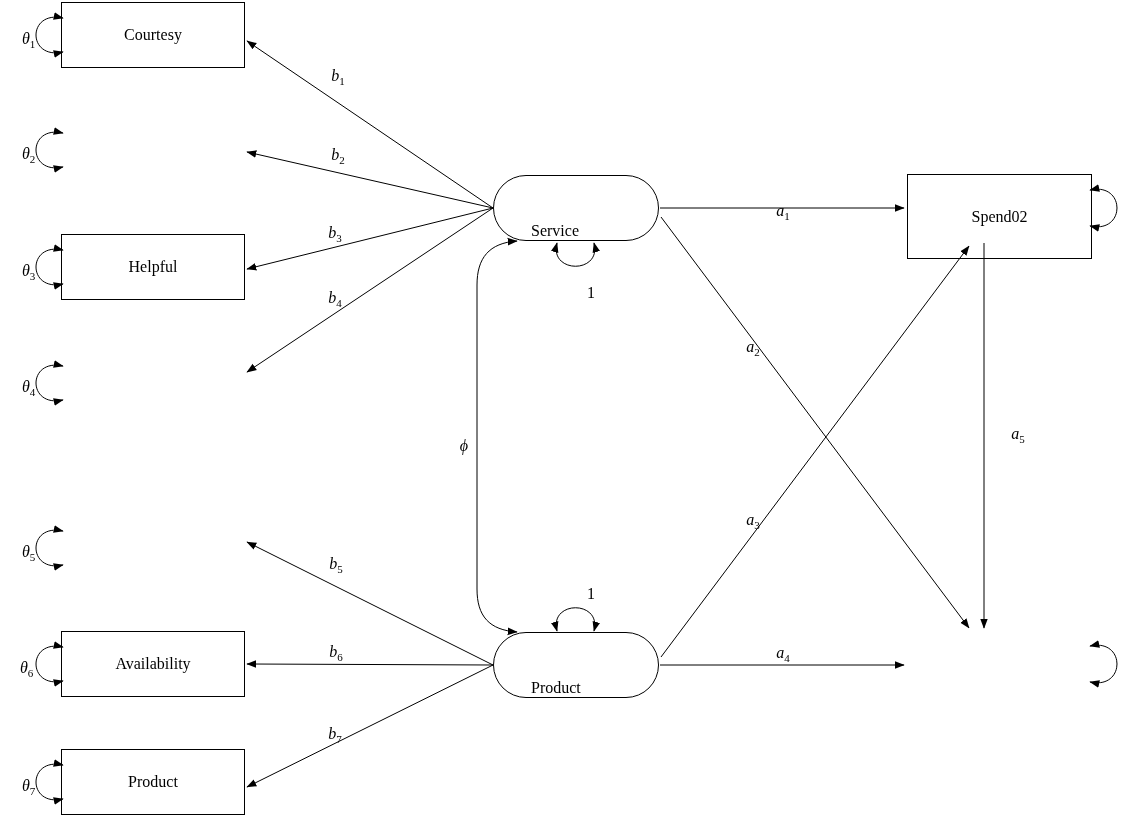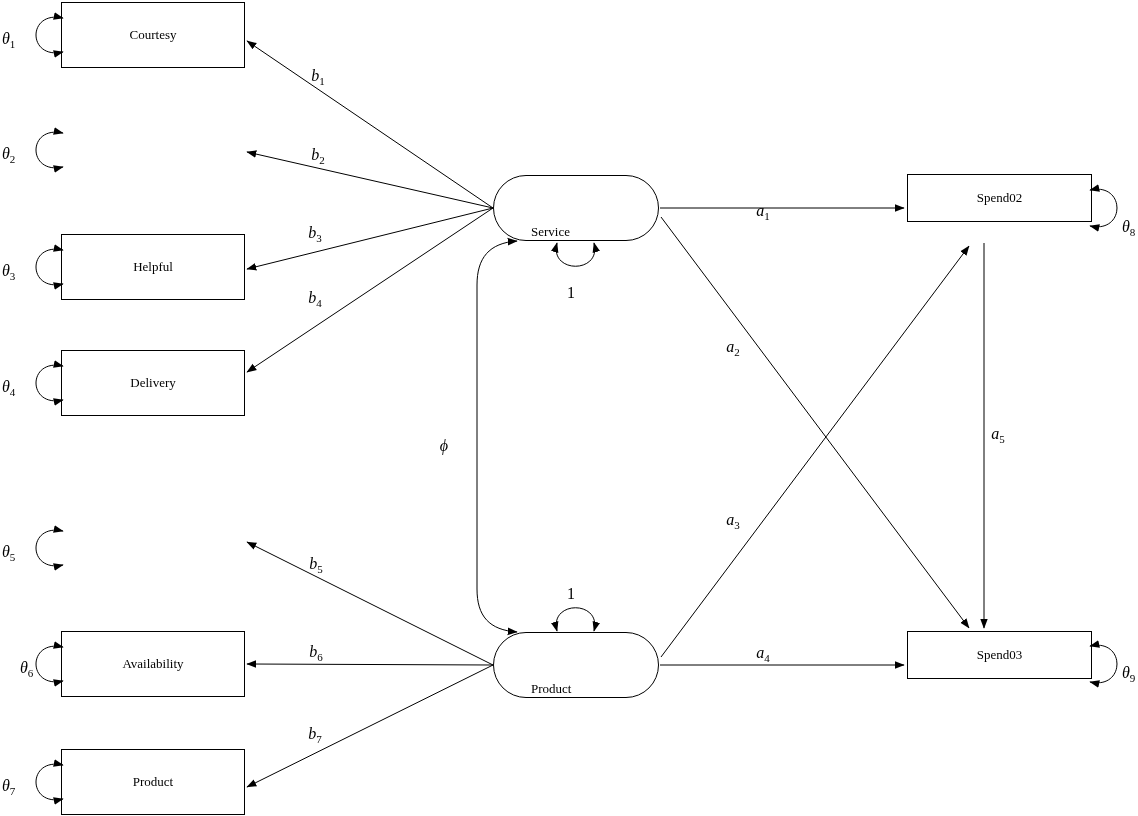--- a/index.html
+++ b/index.html
@@ -1,26 +1,26 @@
 <!DOCTYPE html>
 <html><head>
 <meta charset="utf-8">
 <style>
   html,body{margin:0;padding:0;background:#fff;}
   .stage{position:relative;width:1138px;height:816px;background:#fff;
          font-family:"Liberation Serif", serif;color:#000;overflow:hidden;}
   .stage svg.connectors{position:absolute;left:0;top:0;width:1138px;height:816px;z-index:2;pointer-events:none;}
   .rect{position:absolute;width:184px;height:66px;border:1.5px solid #000;box-sizing:border-box;
         background:#fff;display:flex;align-items:center;justify-content:center;z-index:1;}
-  .out{width:185px;height:48px;border-width:1.7px;}
+  .out{width:185px;height:85px;border-width:1.7px;}
   .stadium{position:absolute;width:166px;height:66px;border:1.4px solid #000;border-radius:33px;
         box-sizing:border-box;background:#fff;display:flex;align-items:flex-end;padding-left:37px;z-index:1;}
-  .nlab{font-size:13px;white-space:nowrap;}
+  .nlab{font-size:16px;white-space:nowrap;}
   .mlab{position:absolute;transform:translate(-50%,-50%);font-size:16px;font-style:italic;
-        white-space:nowrap;z-index:3;line-height:1;}
+        white-space:nowrap;z-index:3;line-height:1;margin-left:20px;}
   .mlab sub{font-size:11px;font-style:normal;line-height:0;}
   .mlab.la{transform:translateY(-50%);}
   .mlab.plain{font-style:normal;}
   line,path.curve{stroke:#000;stroke-width:1;fill:none;}
 </style>
 </head>
 <body>
 
 <div class="stage">
 
@@ -62,50 +62,44 @@
 
     <path class="curve" d="M 517,241 C 489,243 477,258 477,285 L 477,589 C 477,616 489,630 517,632" marker-start="url(#arr)" marker-end="url(#arr)"></path>
   </svg>
 
   <div class="rect" style="left:61px;top:2px">
       <span class="nlab">Courtesy</span>
     </div>
   <div class="rect" style="left:61px;top:234px">
       <span class="nlab">Helpful</span>
     </div>
-  <div class="rect" style="left:61px;top:350px">
-      <span class="nlab">Delivery</span>
-    </div>
   <div class="rect" style="left:61px;top:631px">
       <span class="nlab">Availability</span>
     </div>
   <div class="rect" style="left:61px;top:749px">
       <span class="nlab">Product</span>
     </div>
 
   <div class="stadium" style="left:493px;top:175px">
       <span class="nlab">Service</span>
     </div>
   <div class="stadium" style="left:493px;top:632px">
       <span class="nlab">Product</span>
     </div>
 
   <div class="rect out" style="left:907px;top:174px">
       <span class="nlab">Spend02</span>
     </div>
-  <div class="rect out" style="left:907px;top:631px">
-      <span class="nlab">Spend03</span>
-    </div>
 
   <span class="mlab la" style="left:2px;top:39px"><i>θ</i><sub>1</sub></span>
   <span class="mlab la" style="left:2px;top:154px"><i>θ</i><sub>2</sub></span>
   <span class="mlab la" style="left:2px;top:271px"><i>θ</i><sub>3</sub></span>
   <span class="mlab la" style="left:2px;top:387px"><i>θ</i><sub>4</sub></span>
   <span class="mlab la" style="left:2px;top:552px"><i>θ</i><sub>5</sub></span>
-  <span class="mlab la" style="left:20px;top:668px"><i>θ</i><sub>6</sub></span>
+  <span class="mlab la" style="left:0;top:668px"><i>θ</i><sub>6</sub></span>
   <span class="mlab la" style="left:2px;top:786px"><i>θ</i><sub>7</sub></span>
   <span class="mlab la" style="left:1122px;top:227px"><i>θ</i><sub>8</sub></span>
   <span class="mlab la" style="left:1122px;top:673px"><i>θ</i><sub>9</sub></span>
 
   <span class="mlab" style="left:318px;top:76px"><i>b</i><sub>1</sub></span>
   <span class="mlab" style="left:318px;top:155px"><i>b</i><sub>2</sub></span>
   <span class="mlab" style="left:315px;top:233px"><i>b</i><sub>3</sub></span>
   <span class="mlab" style="left:315px;top:298px"><i>b</i><sub>4</sub></span>
   <span class="mlab" style="left:316px;top:564px"><i>b</i><sub>5</sub></span>
   <span class="mlab" style="left:316px;top:652px"><i>b</i><sub>6</sub></span>

